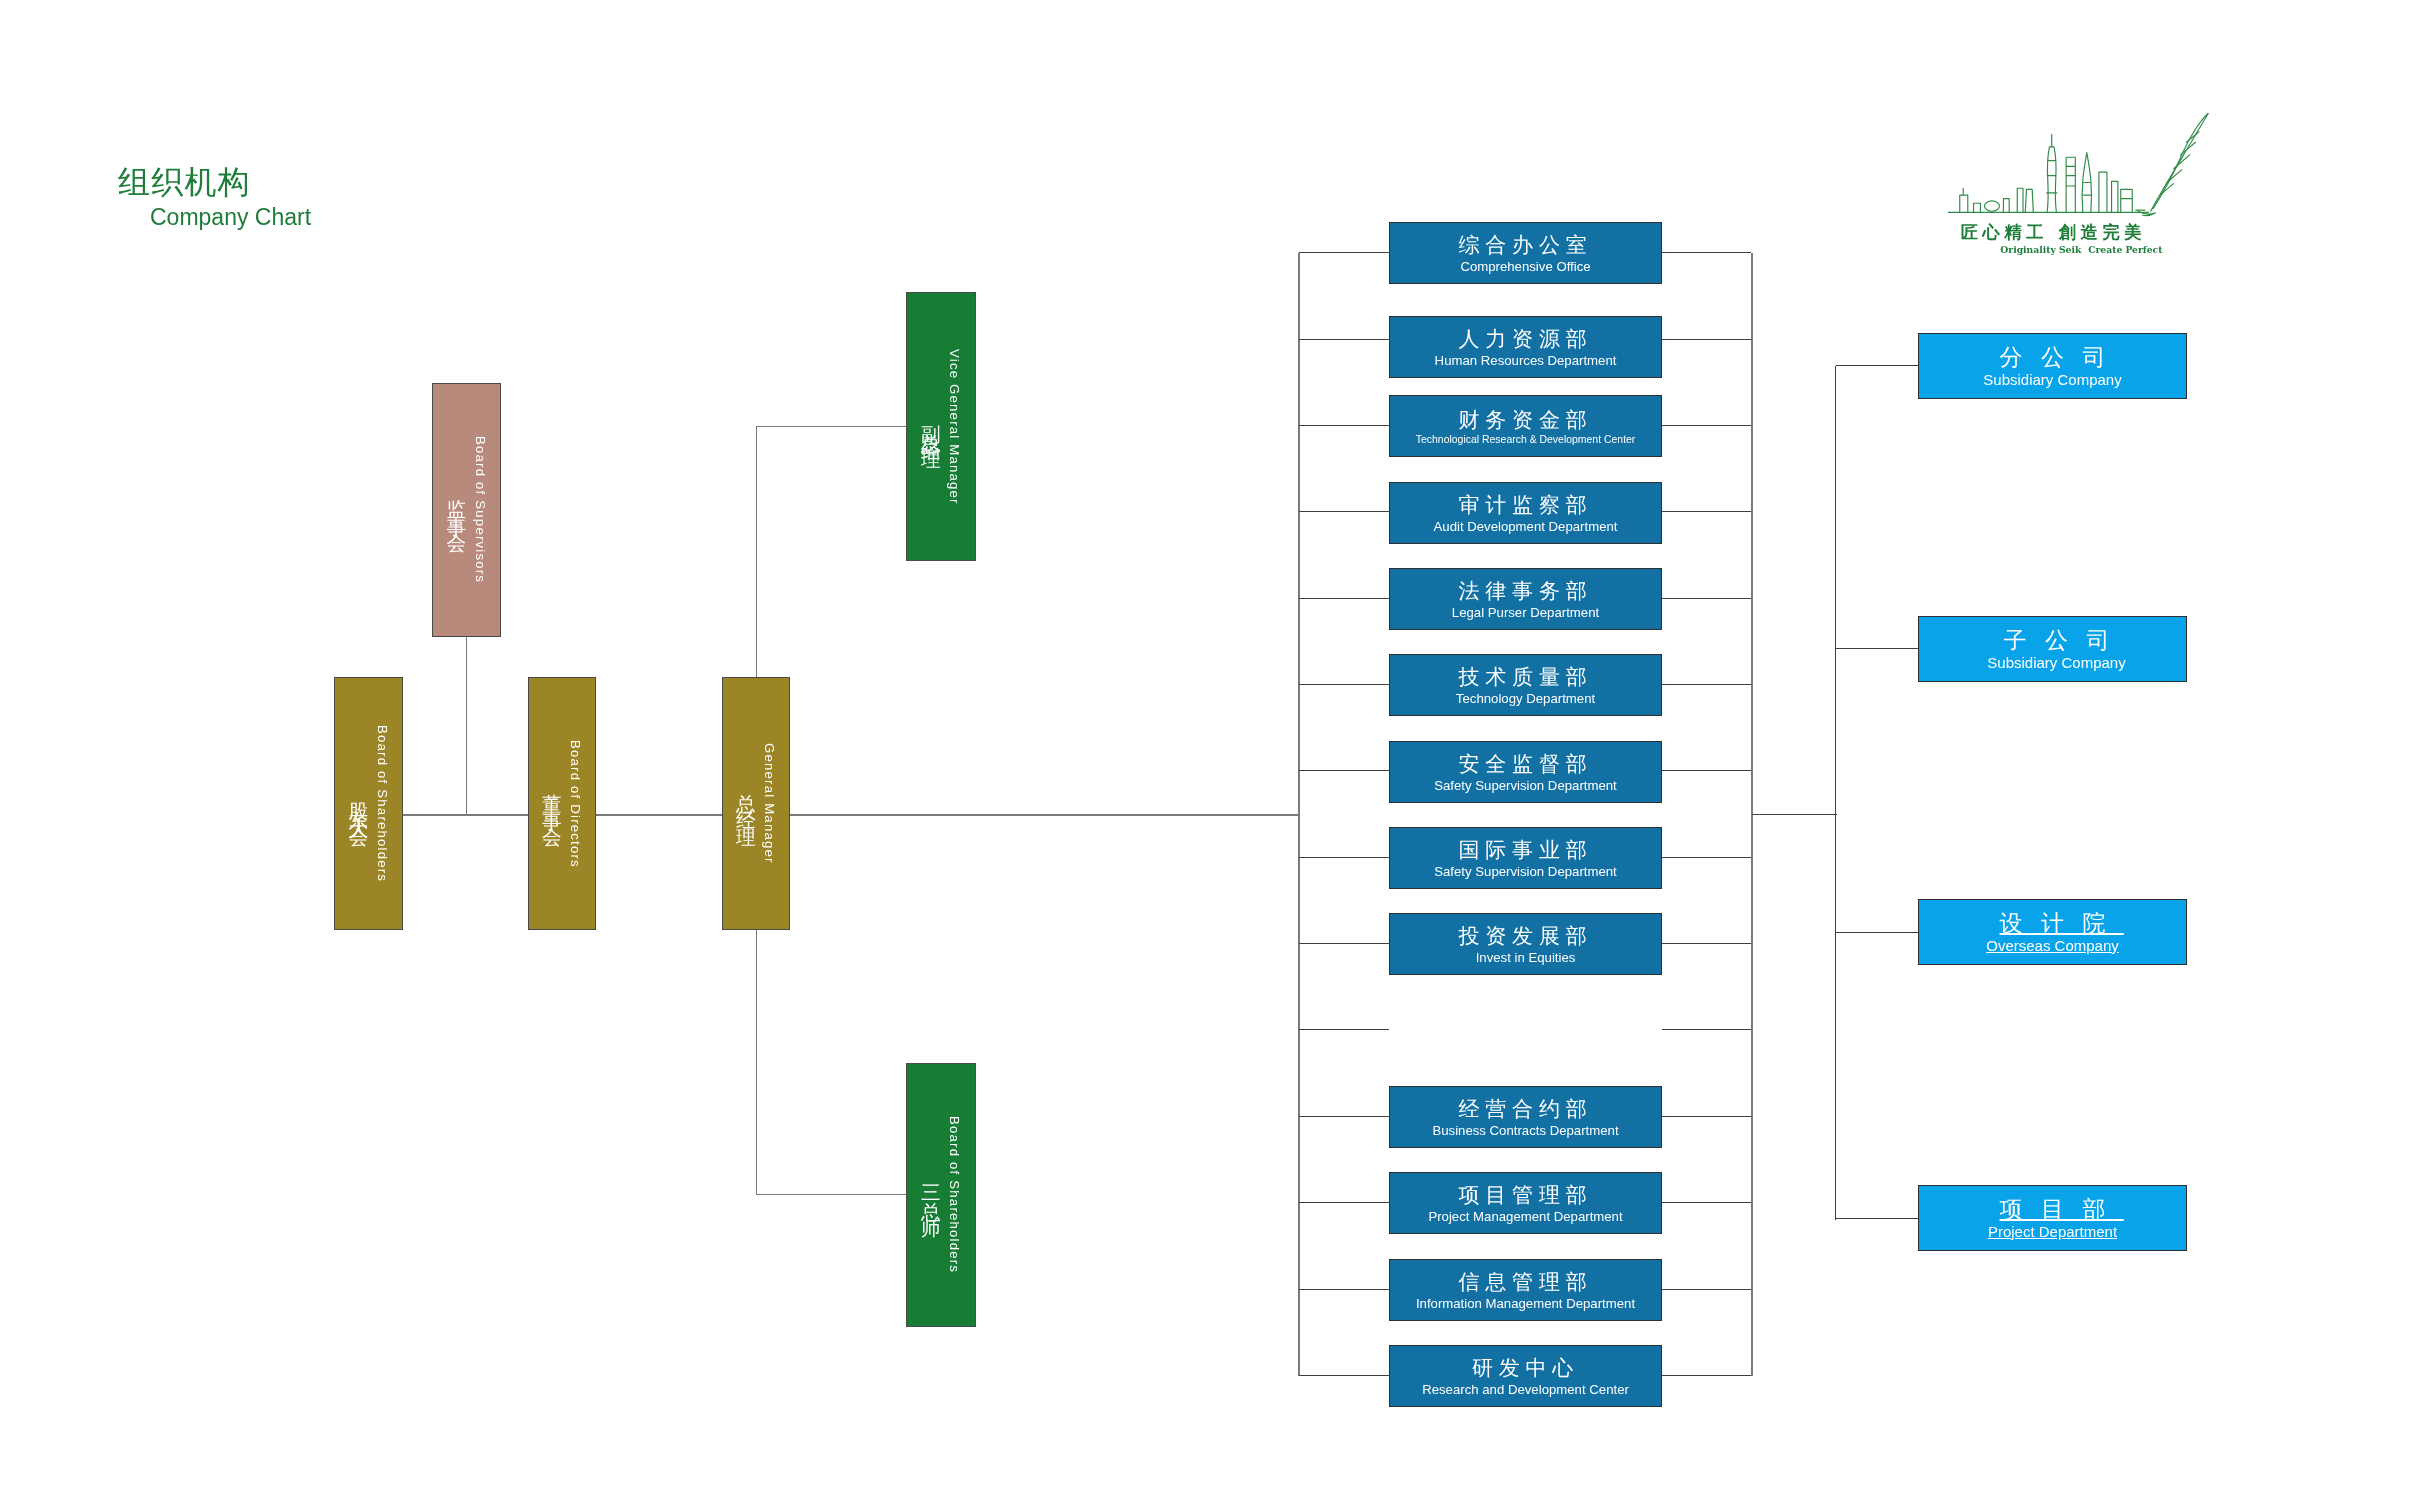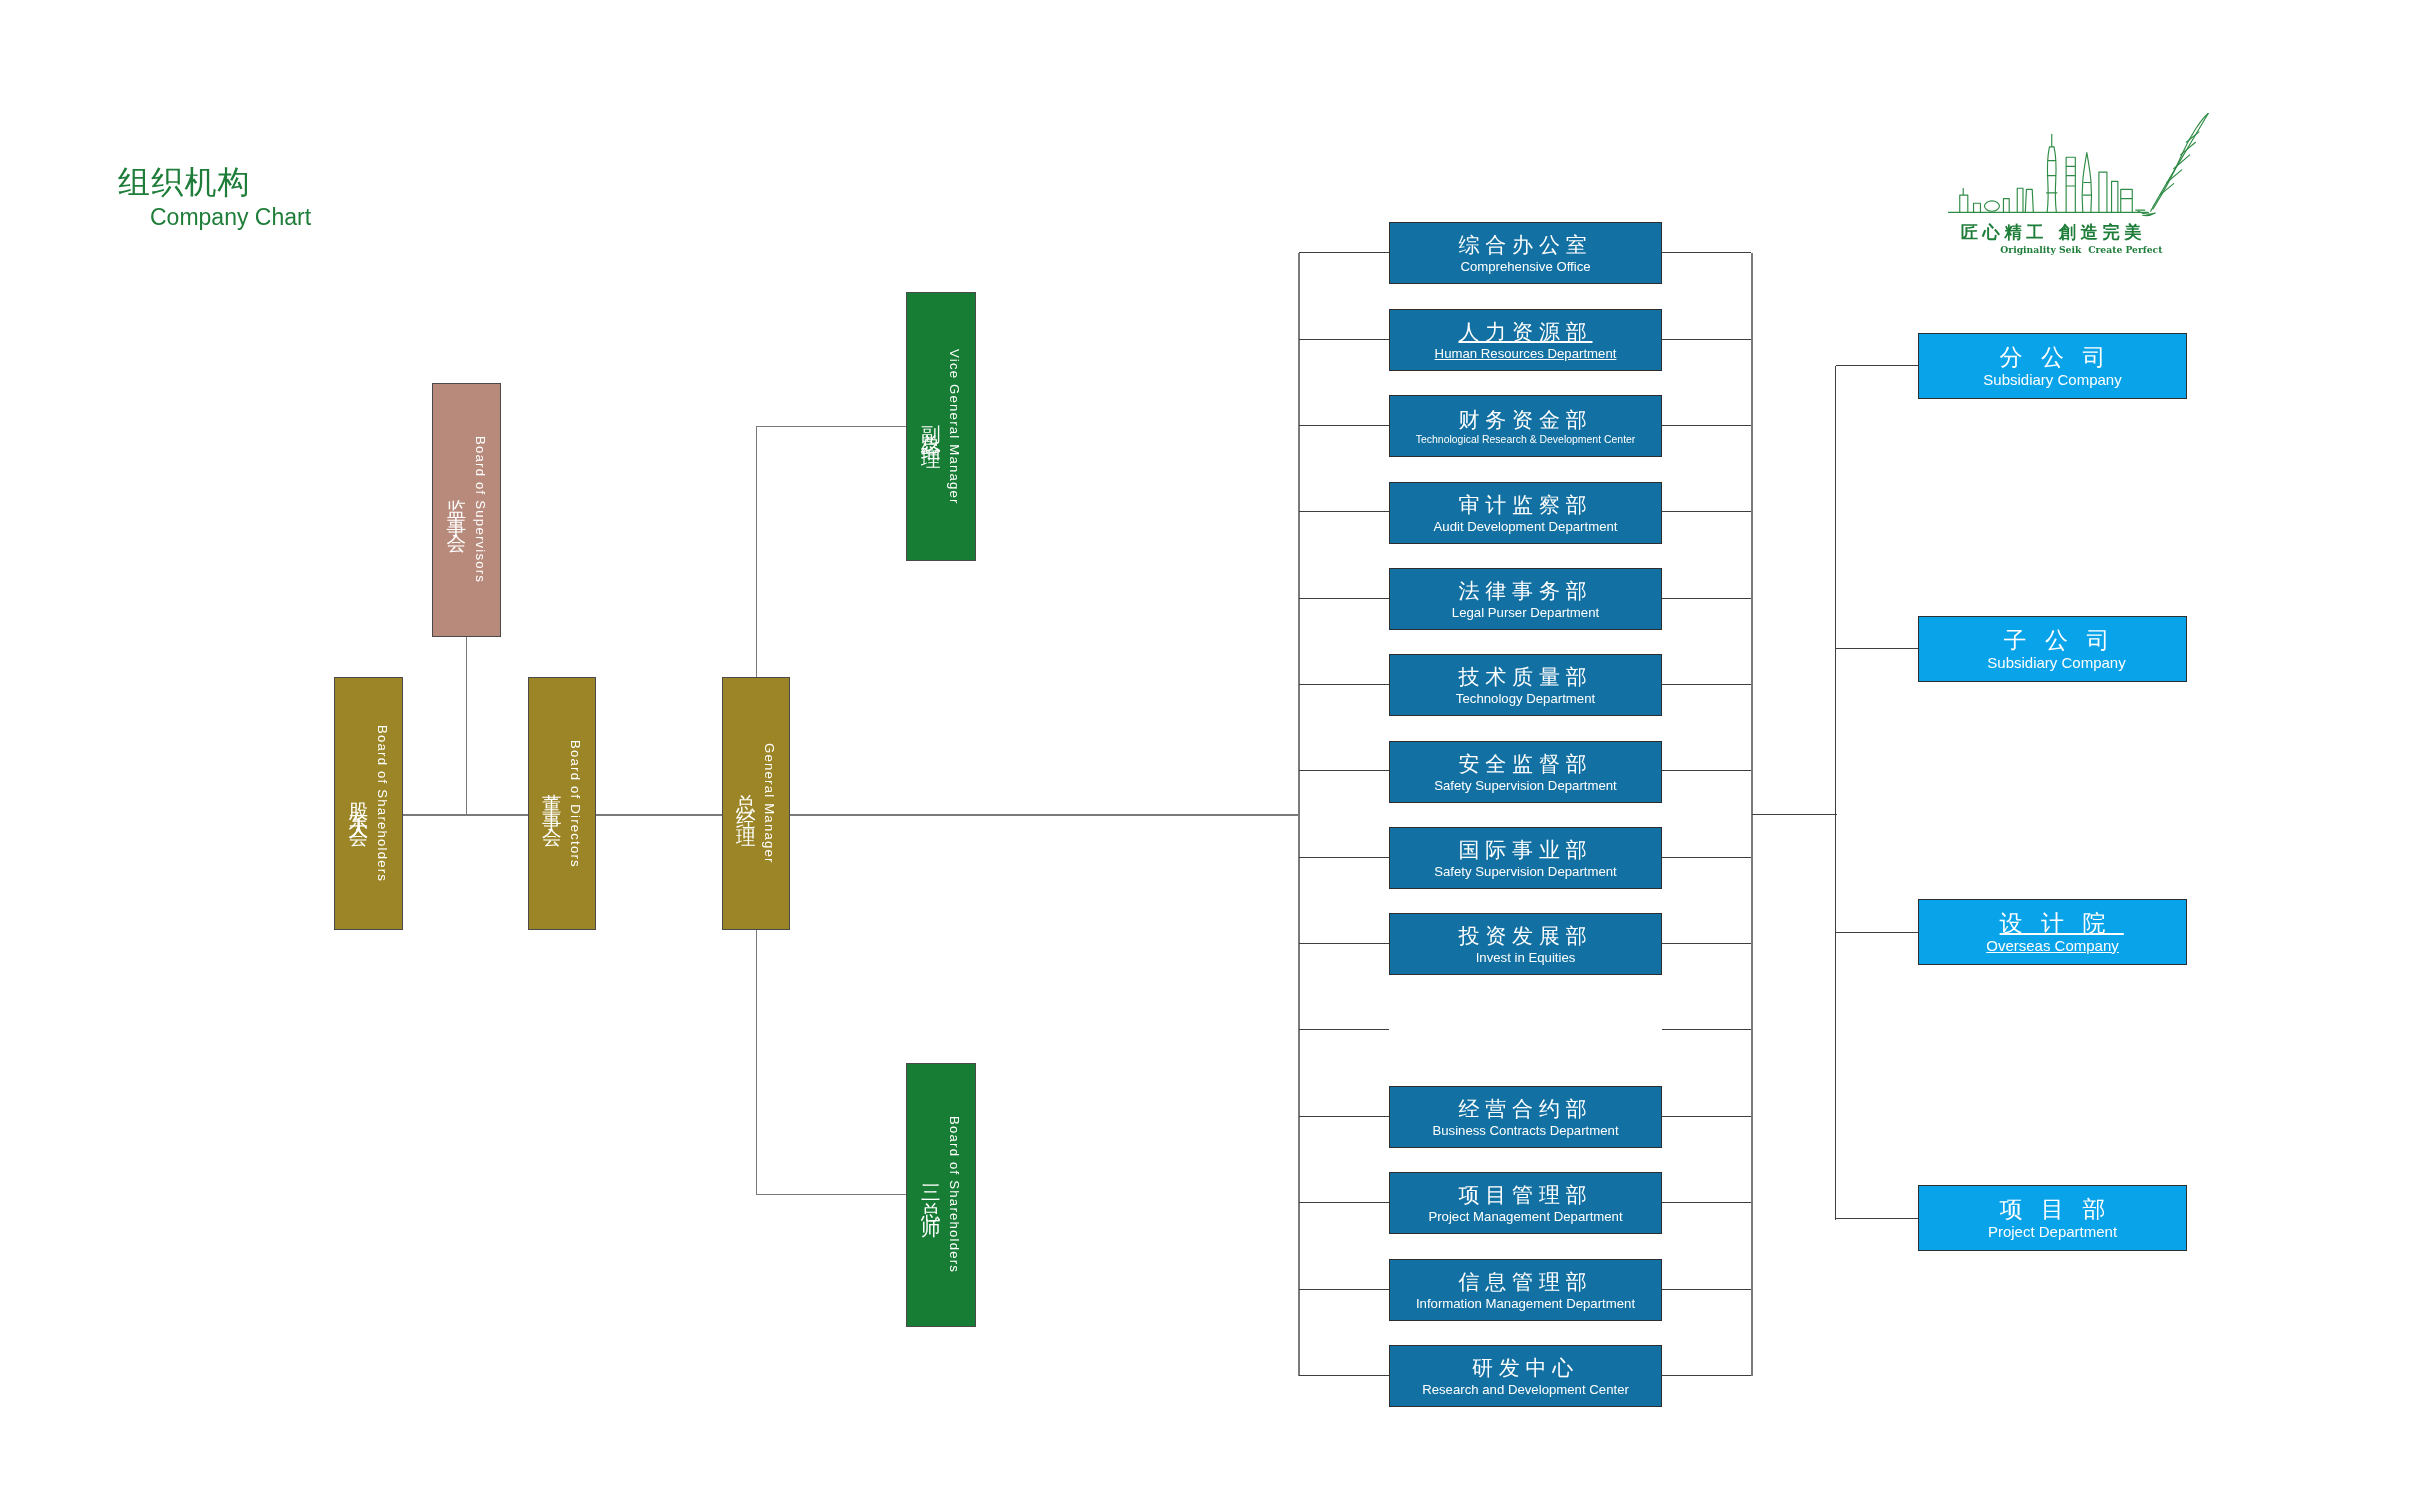--- a/index.html
+++ b/index.html
@@ -160,21 +160,21 @@
 
   <div class="vbox green ls3" style="left:906px;top:1027px;width:70px;height:264px;">
     <span class="cn">三总师</span>
     <span class="en">Board of Shareholders</span>
   </div>
 
   <div class="dept" style="top:186px;">
     <span class="cn">综合办公室</span>
     <span class="en">Comprehensive Office</span>
   </div>
-  <div class="dept" style="top:273px;text-decoration:underline;">
+  <div class="dept" style="top:280px;">
     <span class="cn">人力资源部</span>
     <span class="en">Human Resources Department</span>
   </div>
   <div class="dept" style="top:359px;">
     <span class="cn">财务资金部</span>
     <span class="en condensed">Technological Research &amp; Development Center</span>
   </div>
   <div class="dept" style="top:446px;">
     <span class="cn">审计监察部</span>
     <span class="en">Audit Development Department</span>
@@ -221,19 +221,19 @@
     <span class="en">Subsidiary Company</span>
   </div>
   <div class="sub" style="top:580px;padding-left:8px;">
     <span class="cn">子公司</span>
     <span class="en">Subsidiary Company</span>
   </div>
   <div class="sub" style="top:863px;text-decoration:underline;">
     <span class="cn">设计院</span>
     <span class="en">Overseas Company</span>
   </div>
-  <div class="sub" style="top:1149px;">
+  <div class="sub" style="top:1149px;text-decoration:underline;">
     <span class="cn">项目部</span>
     <span class="en">Project Department</span>
   </div>
 
 </div>
 
 
 </body></html>

